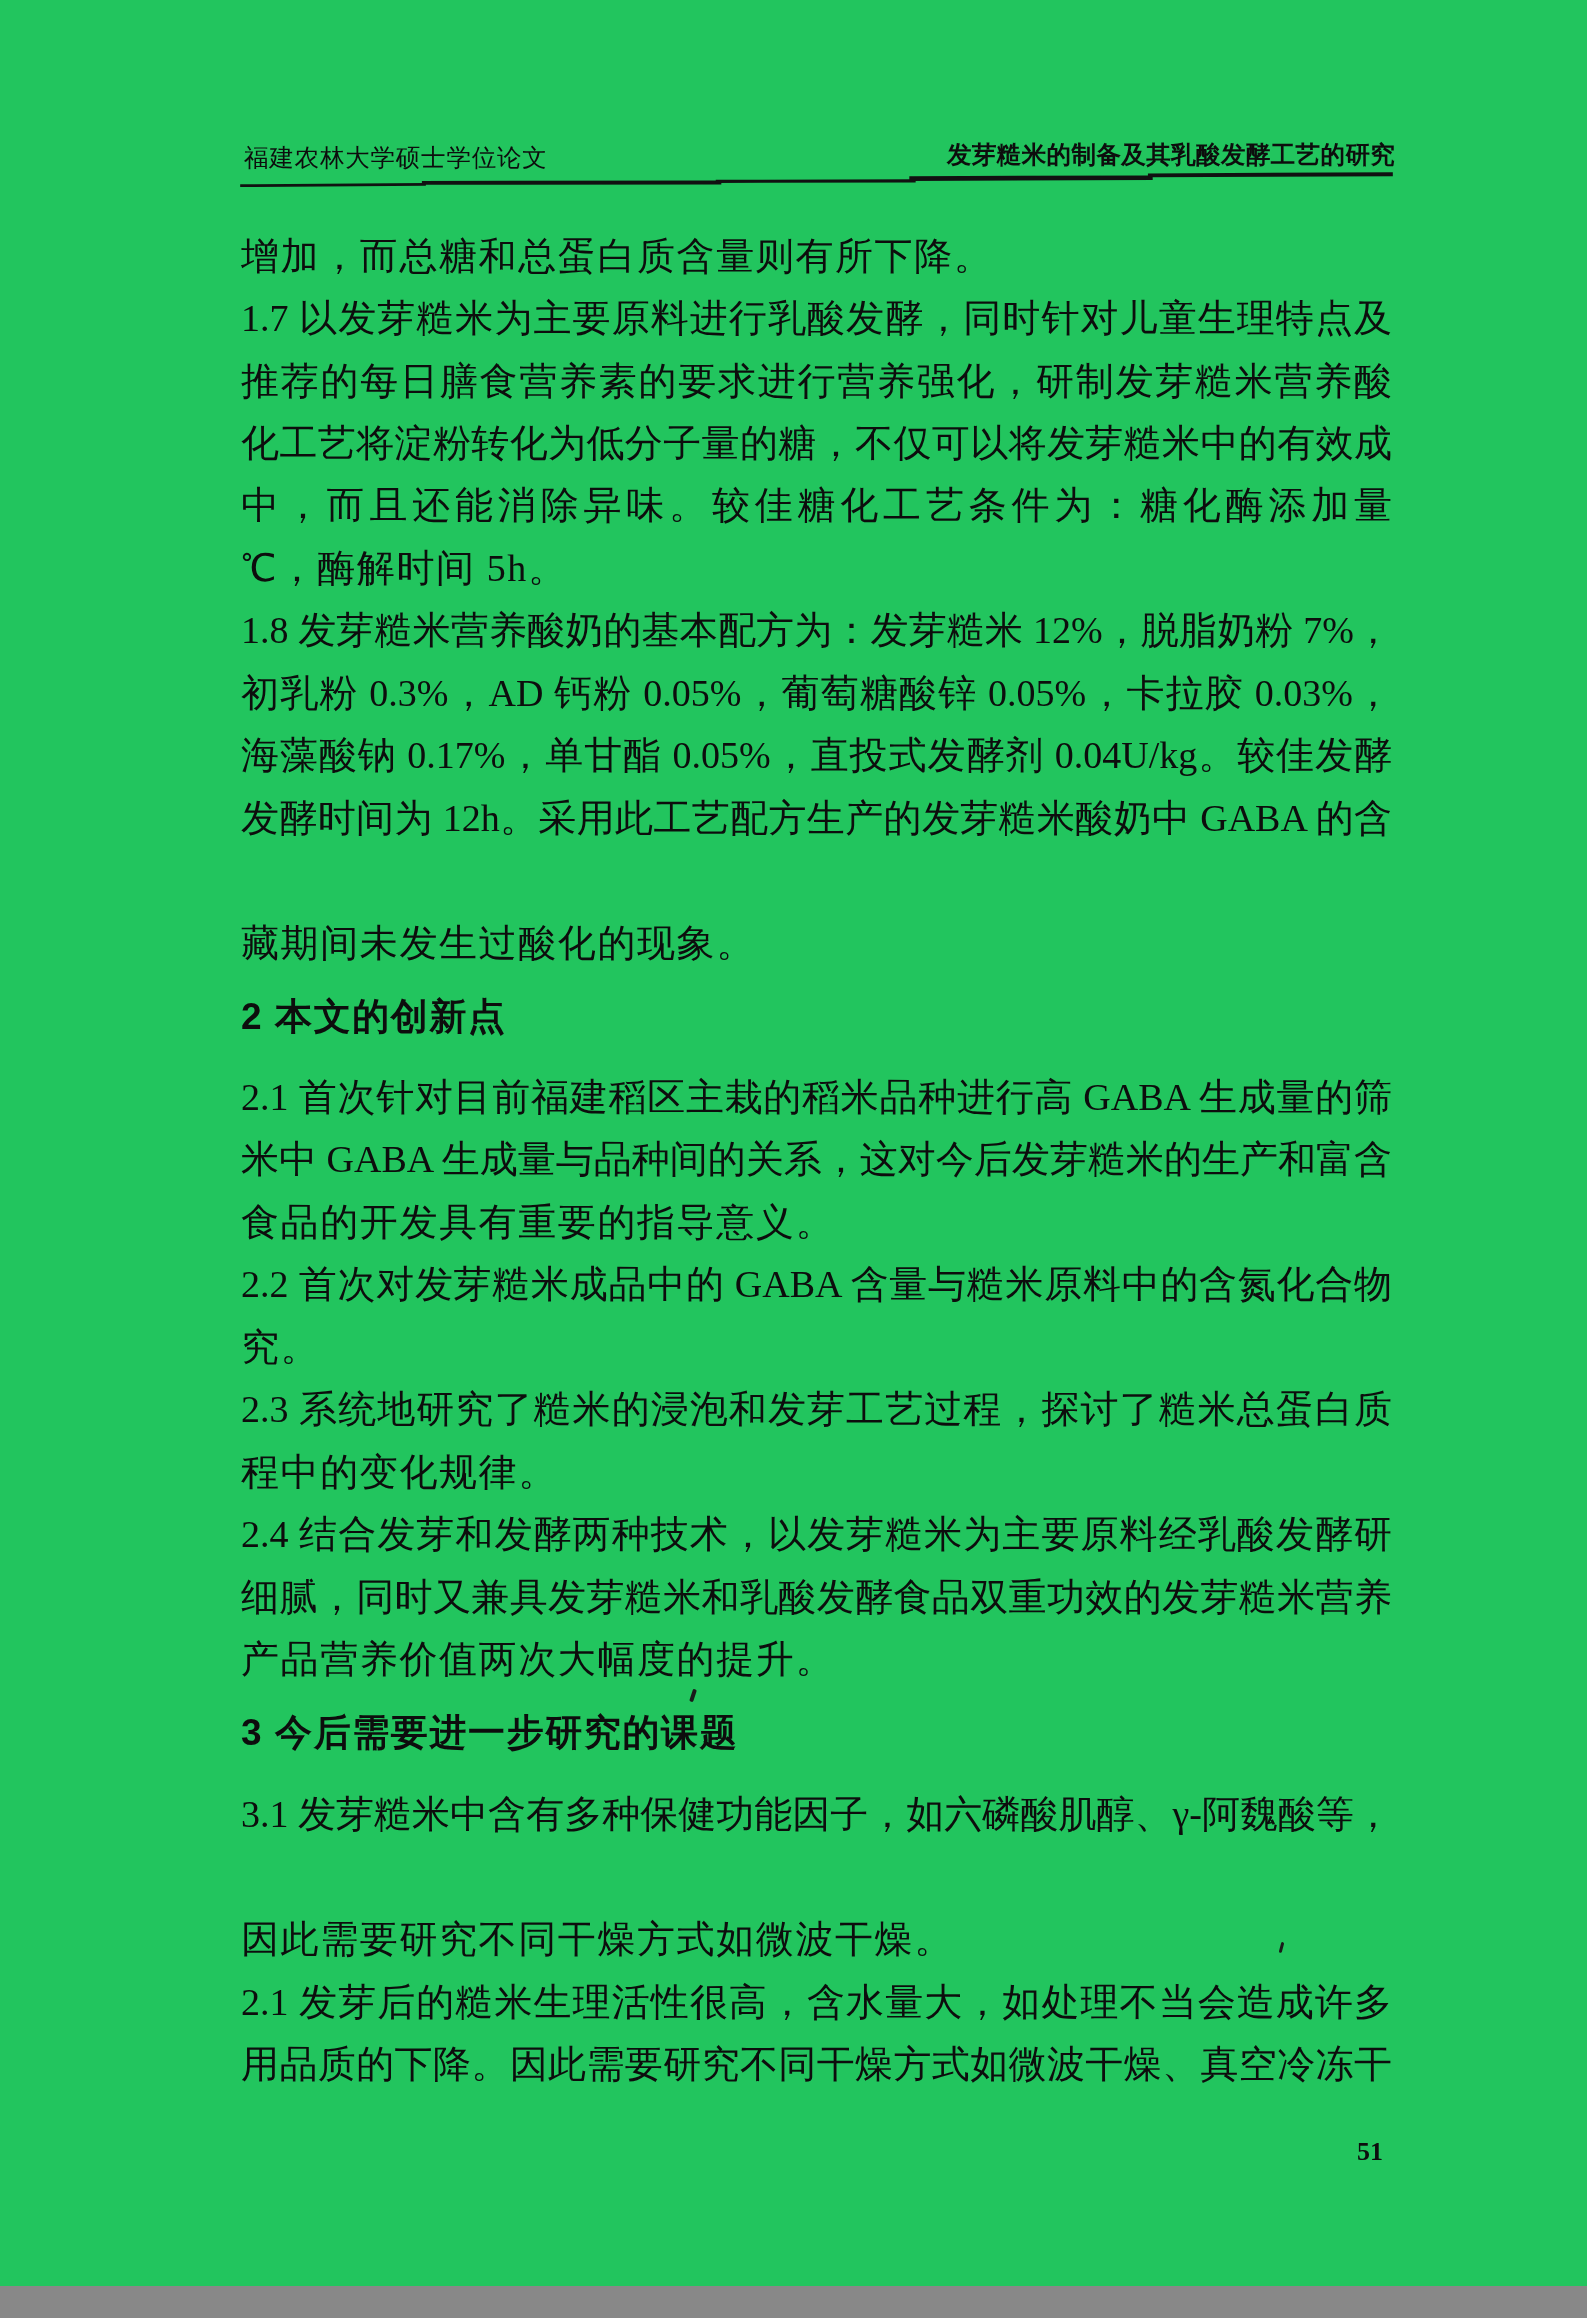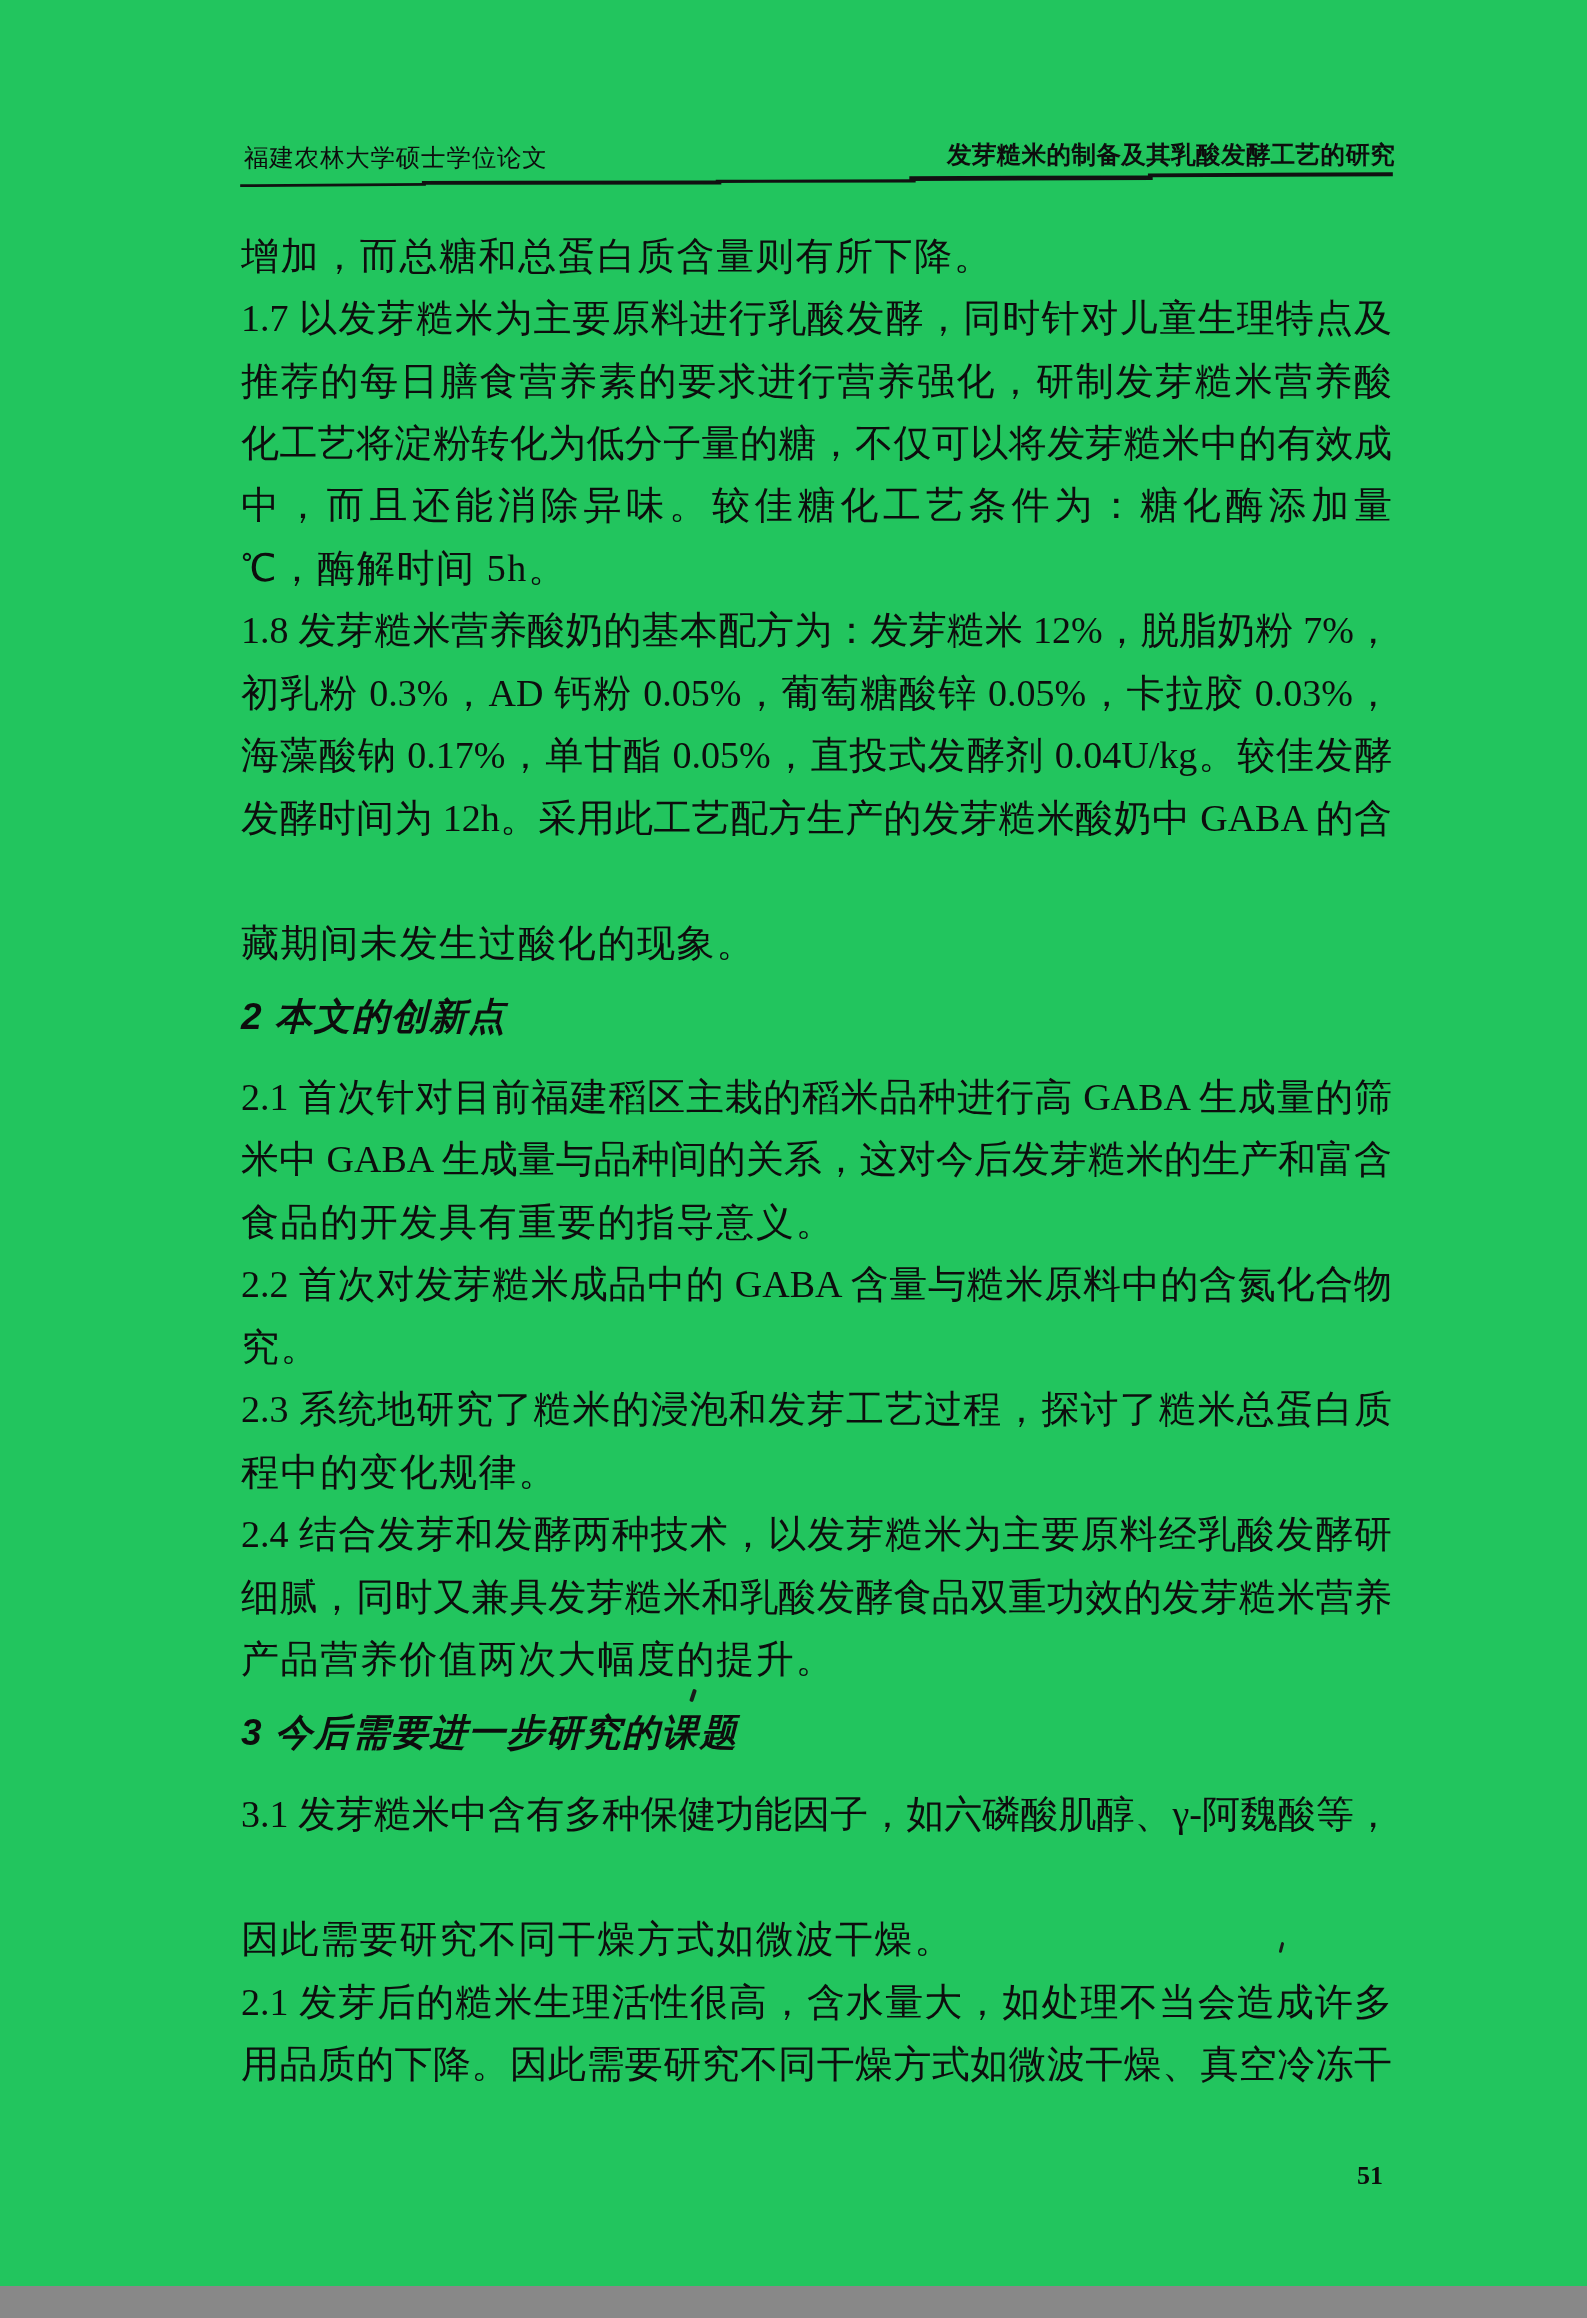--- a/index.html
+++ b/index.html
@@ -39,28 +39,27 @@
     text-align:left;
     letter-spacing:1.6px;
     white-space:nowrap;
   }
   
   .sec-h{
     position:absolute;left:241px;
     height:71px;line-height:71px;
     font-size:37px;font-weight:700;
     font-family:"Liberation Sans", sans-serif;
-    letter-spacing:1.6px;white-space:nowrap;font-style:italic;
+    letter-spacing:1.6px;white-space:nowrap;
   }
   
   .pageno{
     position:absolute;left:1357px;top:2137px;
     font-size:26px;font-weight:700;
     font-family:"Liberation Serif", serif;
-    margin-top:24px;
   }
   
   .tick{
     position:absolute;background:#1a1a1a;border-radius:1.6px;
   }
   .tick-1{left:691px;top:1689px;width:4px;height:13.4px;transform:rotate(18deg);}
   .tick-2{left:1280px;top:1942px;width:3.2px;height:11px;transform:rotate(15deg);}
 </style>
 </head>
 <body>

